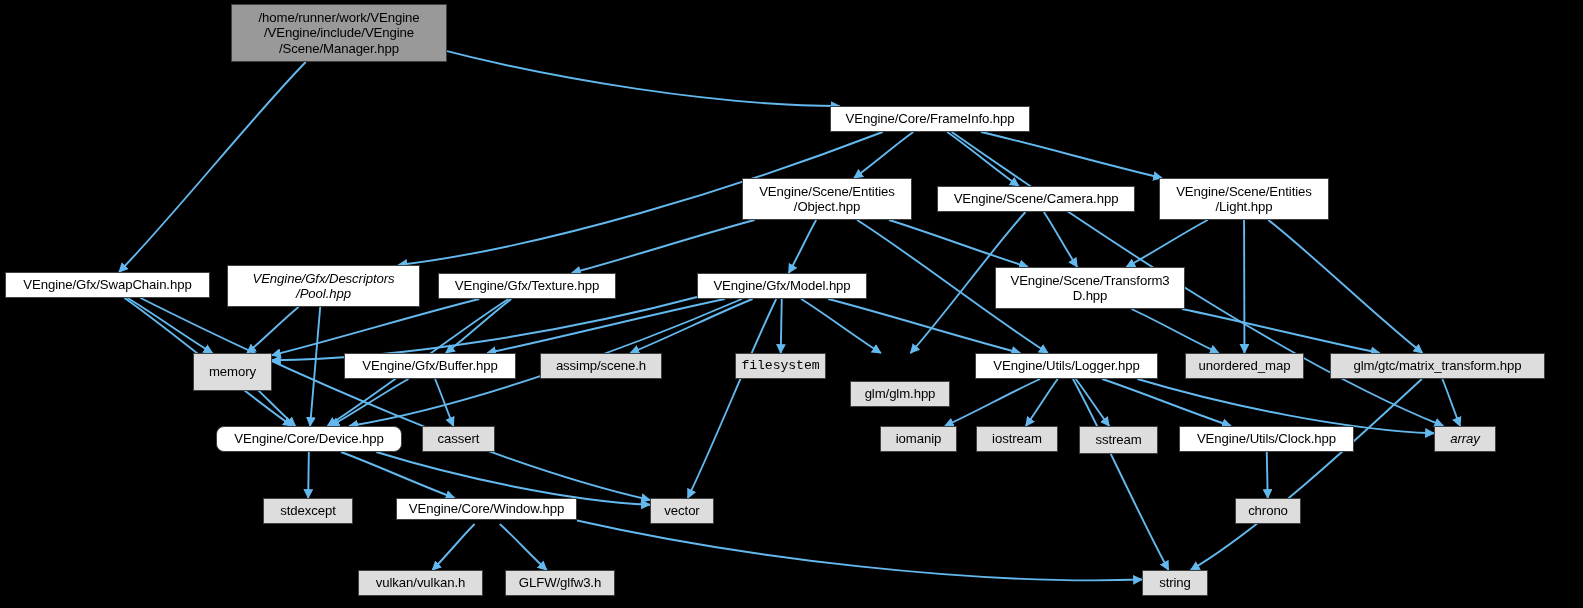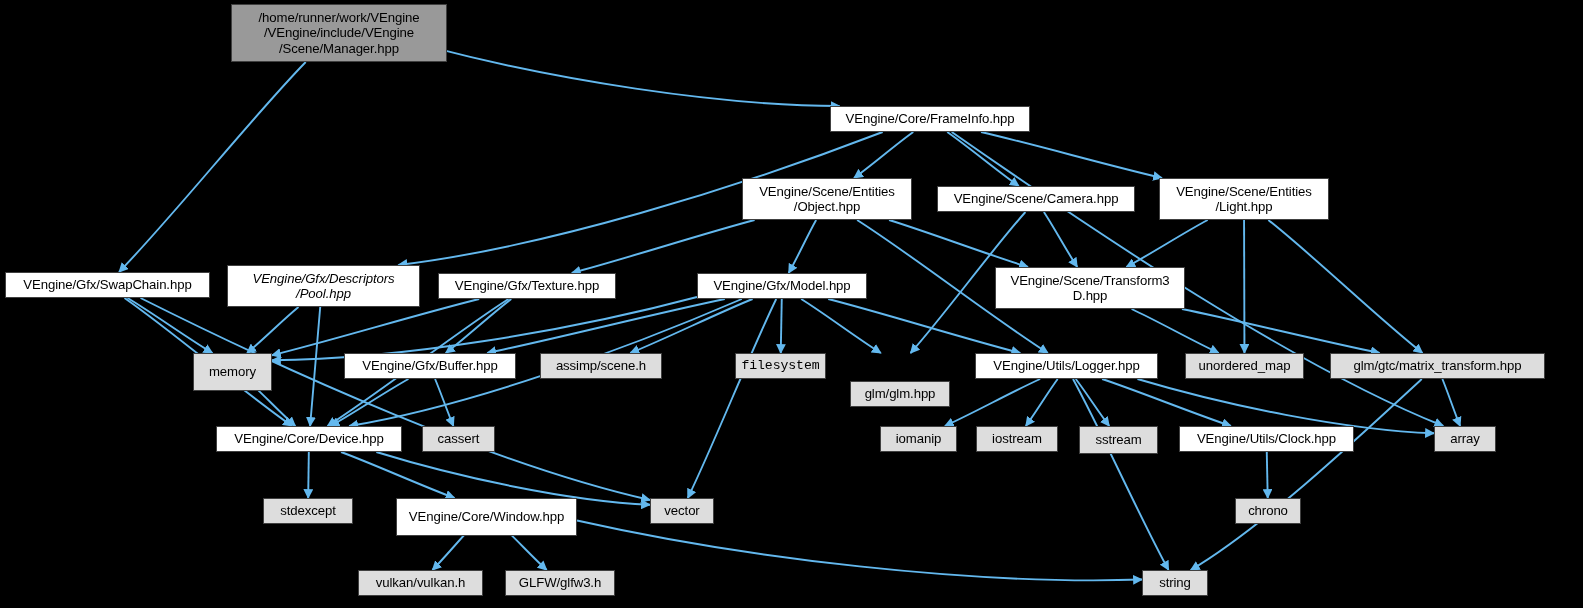--- a/index.html
+++ b/index.html
@@ -124,28 +124,28 @@
       <div class="node white" style="left: 995px; top: 267px; width: 190px; height: 42px;">VEngine/Scene/Transform3
 D.hpp</div>
       <div class="node grey" style="left: 193px; top: 353px; width: 79px; height: 38px;">memory</div>
       <div class="node white" style="left: 344px; top: 353px; width: 172px; height: 26px;">VEngine/Gfx/Buffer.hpp</div>
       <div class="node grey" style="left: 540px; top: 353px; width: 122px; height: 26px;">assimp/scene.h</div>
       <div class="node grey" style="left: 735px; top: 353px; width: 91px; height: 26px; font-family: Liberation Mono, monospace;">filesystem</div>
       <div class="node grey" style="left: 850px; top: 353px; width: 100px; height: 26px; margin-top: 28px;">glm/glm.hpp</div>
       <div class="node white" style="left: 975px; top: 353px; width: 183px; height: 26px;">VEngine/Utils/Logger.hpp</div>
       <div class="node grey" style="left: 1185px; top: 353px; width: 119px; height: 26px;">unordered_map</div>
       <div class="node grey" style="left: 1330px; top: 353px; width: 215px; height: 26px;">glm/gtc/matrix_transform.hpp</div>
-      <div class="node white" style="left: 216px; top: 426px; width: 186px; height: 26px;">VEngine/Core/Device.hpp</div>
+      <div class="node white" style="left: 216px; top: 426px; width: 186px; height: 26px; border-radius: 8px;">VEngine/Core/Device.hpp</div>
       <div class="node grey" style="left: 422px; top: 426px; width: 73px; height: 26px;">cassert</div>
       <div class="node grey" style="left: 880px; top: 426px; width: 77px; height: 26px;">iomanip</div>
       <div class="node grey" style="left: 976px; top: 426px; width: 82px; height: 26px;">iostream</div>
       <div class="node grey" style="left: 1079px; top: 426px; width: 79px; height: 28px;">sstream</div>
       <div class="node white" style="left: 1179px; top: 426px; width: 175px; height: 26px;">VEngine/Utils/Clock.hpp</div>
-      <div class="node grey" style="left: 1434px; top: 426px; width: 62px; height: 26px;">array</div>
+      <div class="node grey" style="left: 1434px; top: 426px; width: 62px; height: 26px; font-style: italic;">array</div>
       <div class="node grey" style="left: 263px; top: 498px; width: 90px; height: 26px;">stdexcept</div>
-      <div class="node white" style="left: 396px; top: 498px; width: 181px; height: 38px;">VEngine/Core/Window.hpp</div>
+      <div class="node white" style="left: 396px; top: 498px; width: 181px; height: 22px;">VEngine/Core/Window.hpp</div>
       <div class="node grey" style="left: 650px; top: 498px; width: 64px; height: 26px;">vector</div>
       <div class="node grey" style="left: 1235px; top: 498px; width: 66px; height: 26px;">chrono</div>
       <div class="node grey" style="left: 358px; top: 570px; width: 125px; height: 26px;">vulkan/vulkan.h</div>
       <div class="node grey" style="left: 505px; top: 570px; width: 110px; height: 26px;">GLFW/glfw3.h</div>
       <div class="node grey" style="left: 1142px; top: 570px; width: 66px; height: 26px;">string</div>
     </div>
 </div>
 
 </body></html>

